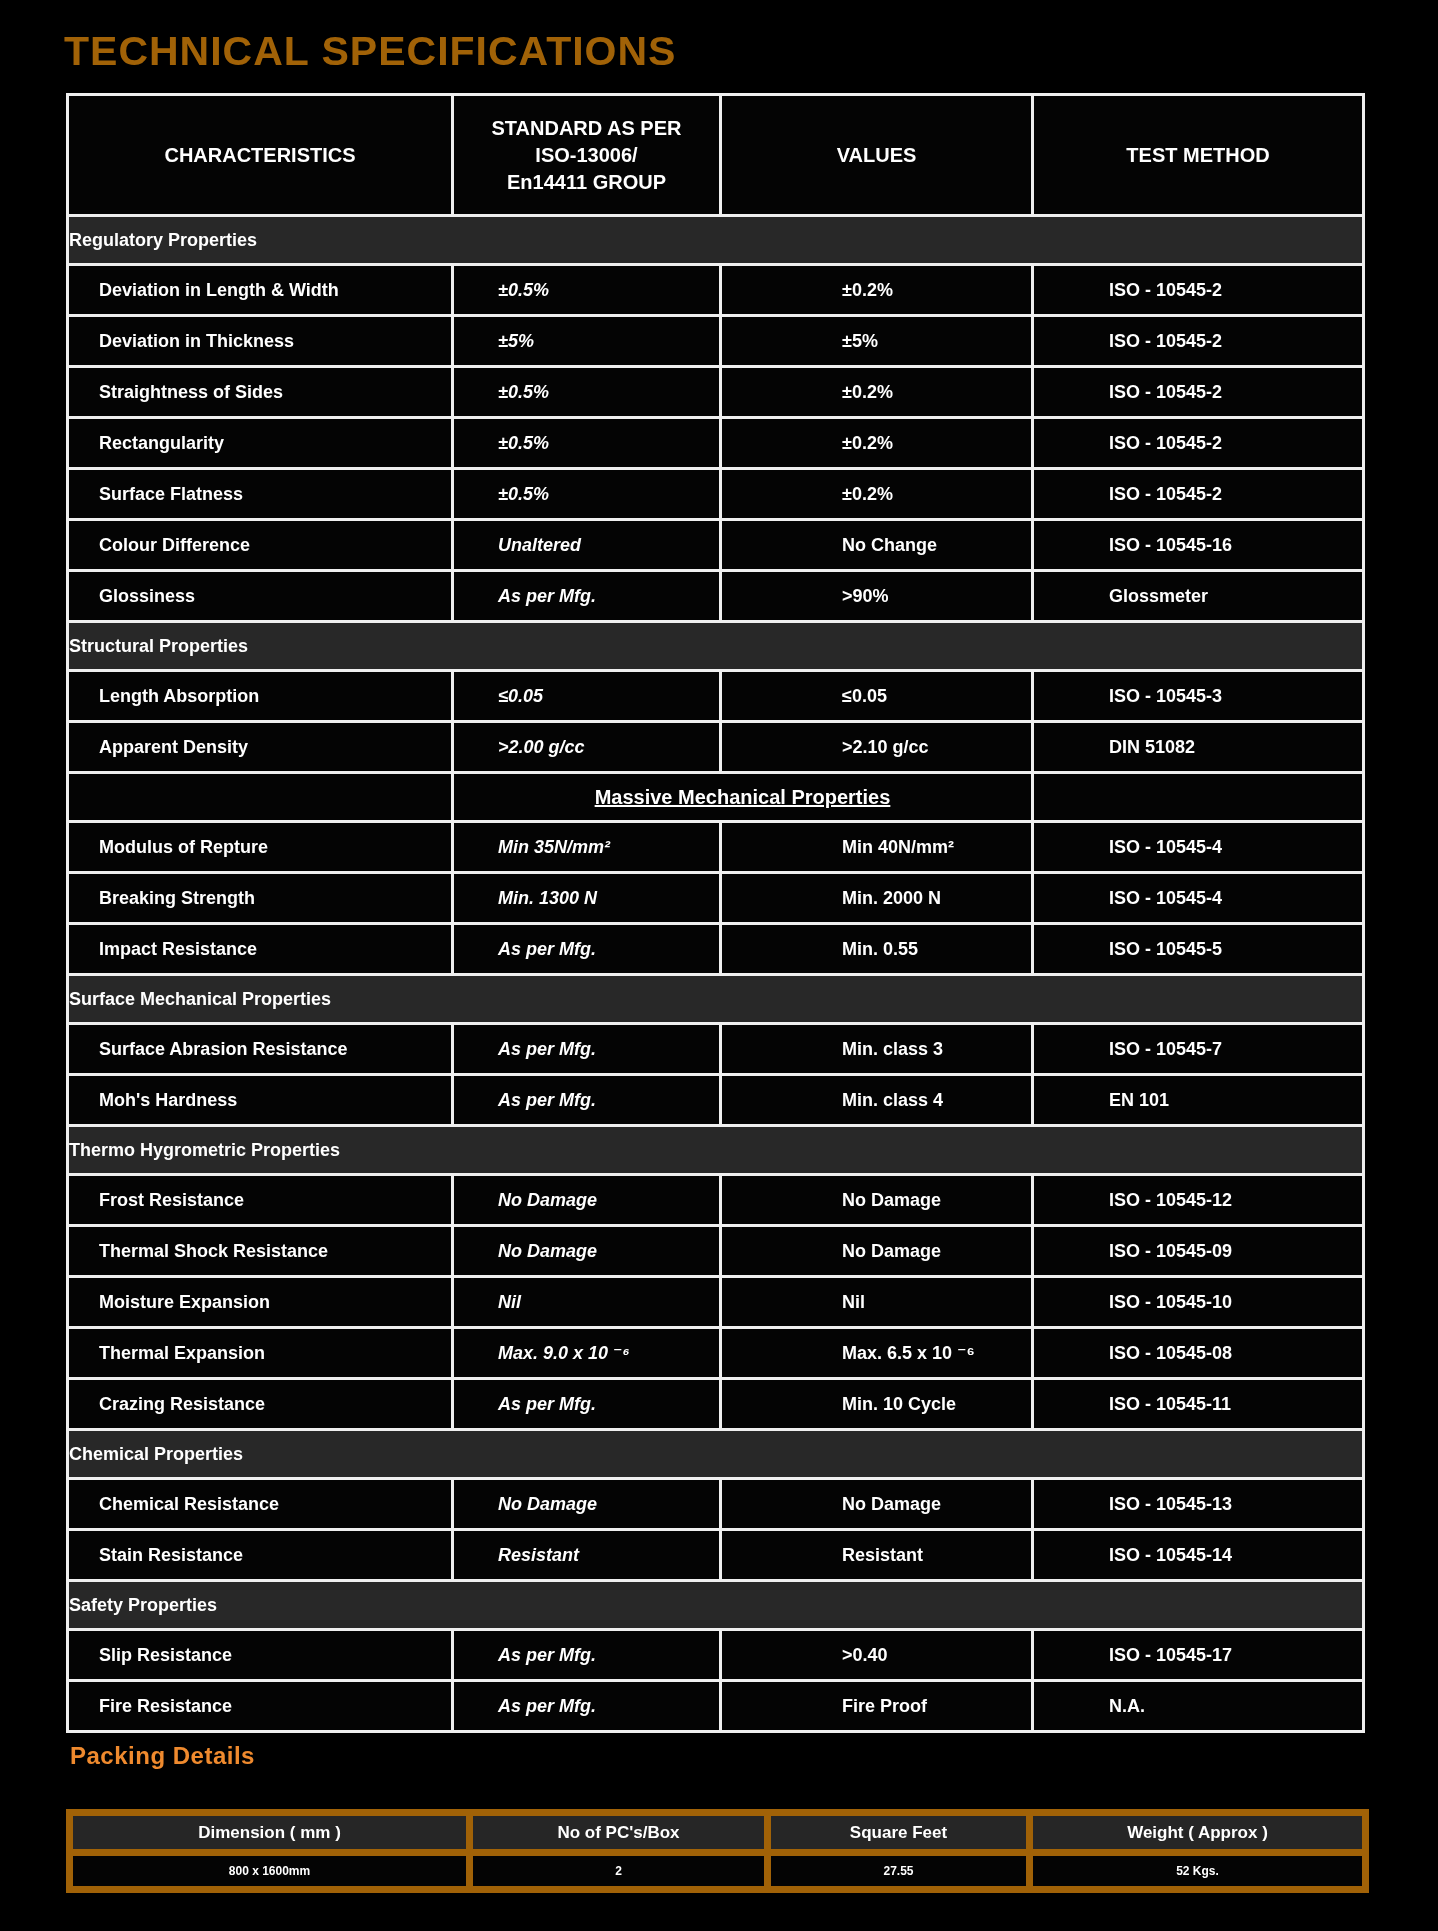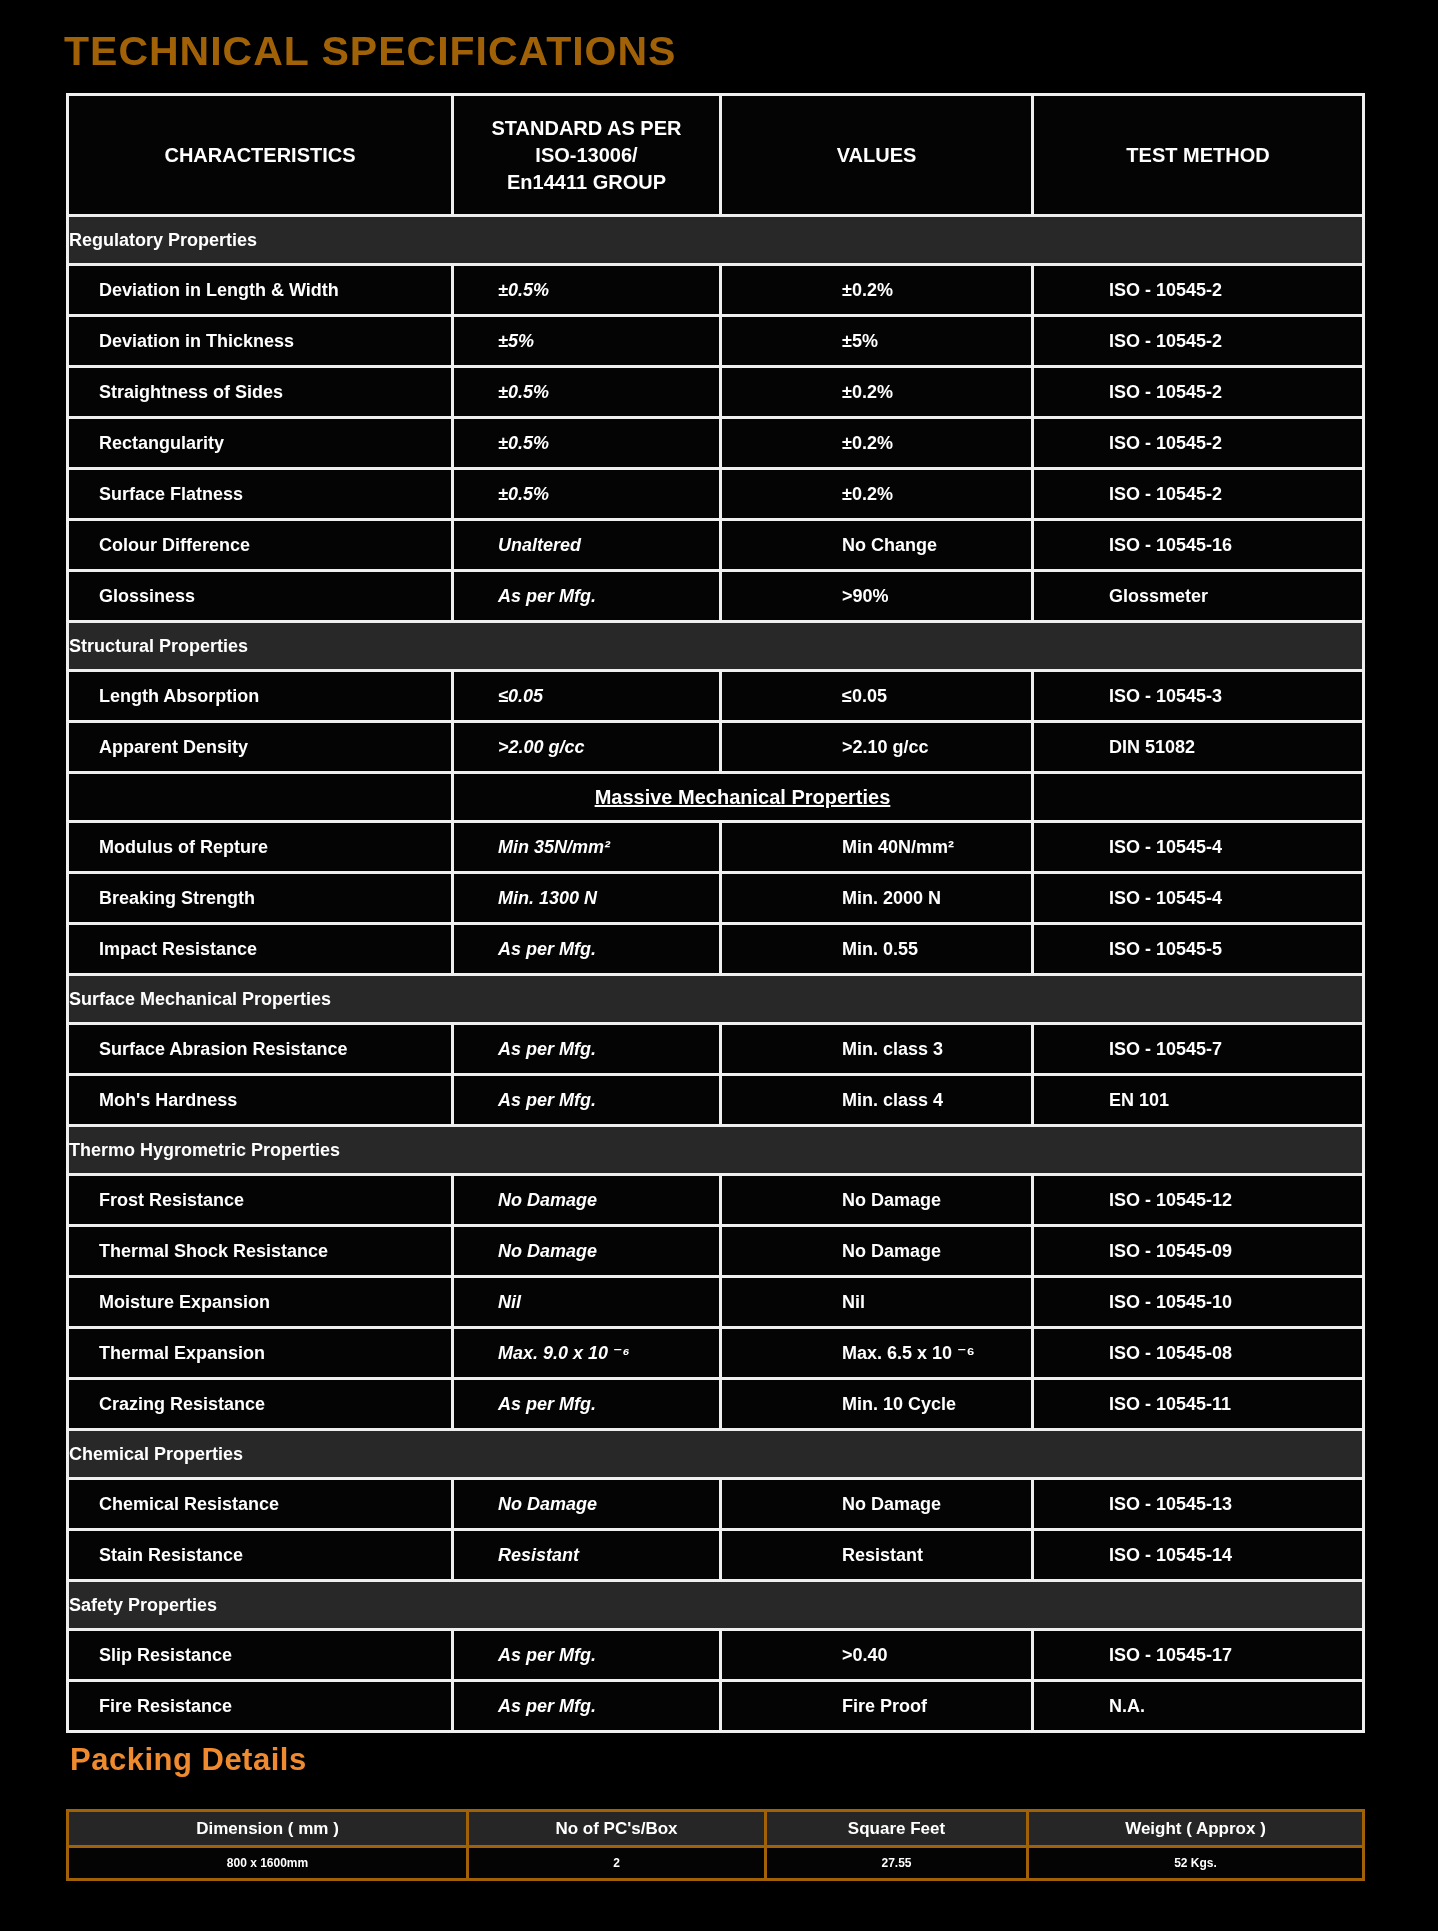--- a/index.html
+++ b/index.html
@@ -12,21 +12,21 @@
     position:relative;
     overflow:hidden;
   }
   .accent{color:#ef8a2e;}
   h1.page-title{
     position:absolute;left:64px;top:28px;margin:0;
     font-size:41px;letter-spacing:1px;
   }
   h2.packing-title{
     position:absolute;left:70px;top:1742px;margin:0;
-    font-size:31px;letter-spacing:.5px;
+    font-size:24px;letter-spacing:.5px;
   }
   table.spec{
     position:absolute;left:66px;top:93px;width:1296px;
     border-collapse:collapse;table-layout:fixed;
     background:#040404;
   }
   table.spec th,table.spec td{
     border:3px solid #efefef;
     vertical-align:middle;
     overflow:hidden;
@@ -51,21 +51,21 @@
   tr.plainhead td{padding:0;text-decoration:underline;}
   tr.plainhead td.mid{
     text-align:center;font-size:20px;background:#040404;
   }
   table.pack{
     position:absolute;left:66px;top:1809px;width:1296px;
     border-collapse:collapse;table-layout:fixed;
     background:#040404;
   }
   table.pack th,table.pack td{
-    border:3px solid #a16207;vertical-align:middle;
+    border:7px solid #a16207;vertical-align:middle;
     text-align:center;overflow:hidden;
   }
   table.pack th{height:31px;font-size:17px;background:#262626;}
   table.pack td{height:28px;font-size:12px;}
 </style>
 </head>
 <body style="background: rgb(0, 0, 0);">
 
 <h1 class="page-title accent" style="color: #a16207;">TECHNICAL SPECIFICATIONS</h1>
 

